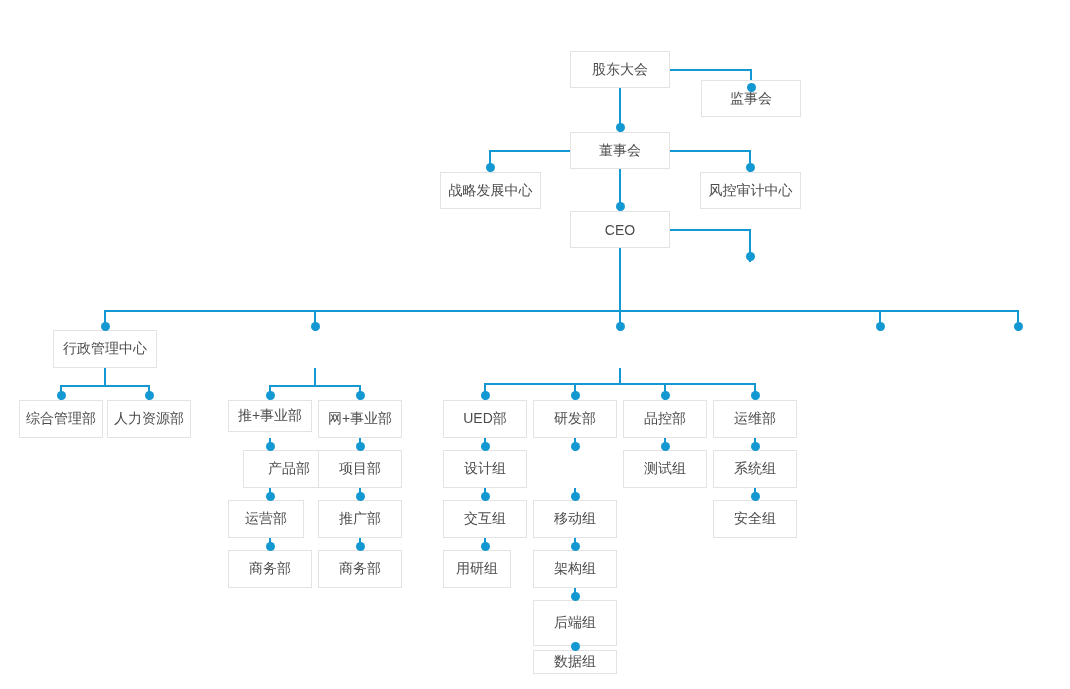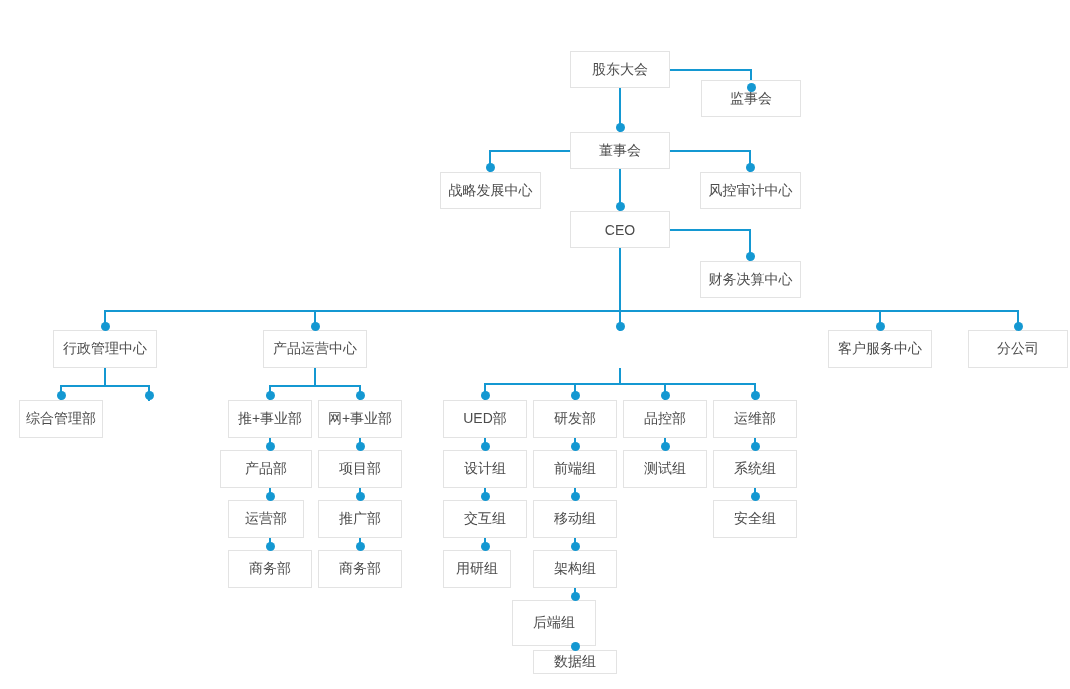--- a/index.html
+++ b/index.html
@@ -78,50 +78,46 @@
   <div class="vline" style="left:664px;top:438px;height:13px"></div>
   <div class="vline" style="left:754px;top:438px;height:13px"></div>
   <div class="vline" style="left:754px;top:488px;height:13px"></div>
 
   <div class="node" style="left:570px;top:51px;width:100px;height:37px">股东大会</div>
   <div class="node" style="left:701px;top:80px;width:100px;height:37px">监事会</div>
   <div class="node" style="left:570px;top:132px;width:100px;height:37px">董事会</div>
   <div class="node" style="left:440px;top:172px;width:101px;height:37px">战略发展中心</div>
   <div class="node" style="left:700px;top:172px;width:101px;height:37px">风控审计中心</div>
   <div class="node" style="left:570px;top:211px;width:100px;height:37px">CEO</div>
-  <div class="node" style="left:700px;top:261px;width:101px;height:37px">财务决算中心</div>
 
   <div class="node" style="left:53px;top:330px;width:104px;height:38px">行政管理中心</div>
-  <div class="node" style="left:263px;top:330px;width:104px;height:38px">产品运营中心</div>
-  <div class="node" style="left:828px;top:330px;width:104px;height:38px">客户服务中心</div>
-  <div class="node" style="left:968px;top:330px;width:100px;height:38px">分公司</div>
 
   <div class="node" style="left:19px;top:400px;width:84px;height:38px">综合管理部</div>
+  <div class="node" style="left:107px;top:400px;width:84px;height:38px">人力资源部</div>
 
-  <div class="node" style="left:228px;top:400px;width:84px;height:38px">推+事业部</div>
+  <div class="node" style="left:228px;top:400px;width:84px;height:32px">推+事业部</div>
   <div class="node" style="left:318px;top:400px;width:84px;height:38px">网+事业部</div>
-  <div class="node" style="left:220px;top:450px;width:92px;height:38px">产品部</div>
+  <div class="node" style="left:243px;top:450px;width:92px;height:38px">产品部</div>
   <div class="node" style="left:318px;top:450px;width:84px;height:38px">项目部</div>
   <div class="node" style="left:228px;top:500px;width:76px;height:38px">运营部</div>
   <div class="node" style="left:318px;top:500px;width:84px;height:38px">推广部</div>
   <div class="node" style="left:228px;top:550px;width:84px;height:38px">商务部</div>
   <div class="node" style="left:318px;top:550px;width:84px;height:38px">商务部</div>
 
   <div class="node" style="left:443px;top:400px;width:84px;height:38px">UED部</div>
   <div class="node" style="left:533px;top:400px;width:84px;height:38px">研发部</div>
   <div class="node" style="left:623px;top:400px;width:84px;height:38px">品控部</div>
   <div class="node" style="left:713px;top:400px;width:84px;height:38px">运维部</div>
 
   <div class="node" style="left:443px;top:450px;width:84px;height:38px">设计组</div>
   <div class="node" style="left:443px;top:500px;width:84px;height:38px">交互组</div>
   <div class="node" style="left:443px;top:550px;width:68px;height:38px">用研组</div>
-  <div class="node" style="left:533px;top:450px;width:84px;height:38px">前端组</div>
   <div class="node" style="left:533px;top:500px;width:84px;height:38px">移动组</div>
   <div class="node" style="left:533px;top:550px;width:84px;height:38px">架构组</div>
-  <div class="node" style="left:512px;top:600px;width:84px;height:46px">后端组</div>
+  <div class="node" style="left:533px;top:600px;width:84px;height:46px">后端组</div>
   <div class="node" style="left:533px;top:650px;width:84px;height:24px">数据组</div>
   <div class="node" style="left:623px;top:450px;width:84px;height:38px">测试组</div>
   <div class="node" style="left:713px;top:450px;width:84px;height:38px">系统组</div>
   <div class="node" style="left:713px;top:500px;width:84px;height:38px">安全组</div>
 
   <div class="dot" style="left:747px;top:83px"></div>
   <div class="dot" style="left:616px;top:123px"></div>
   <div class="dot" style="left:486px;top:163px"></div>
   <div class="dot" style="left:746px;top:163px"></div>
   <div class="dot" style="left:616px;top:202px"></div>

